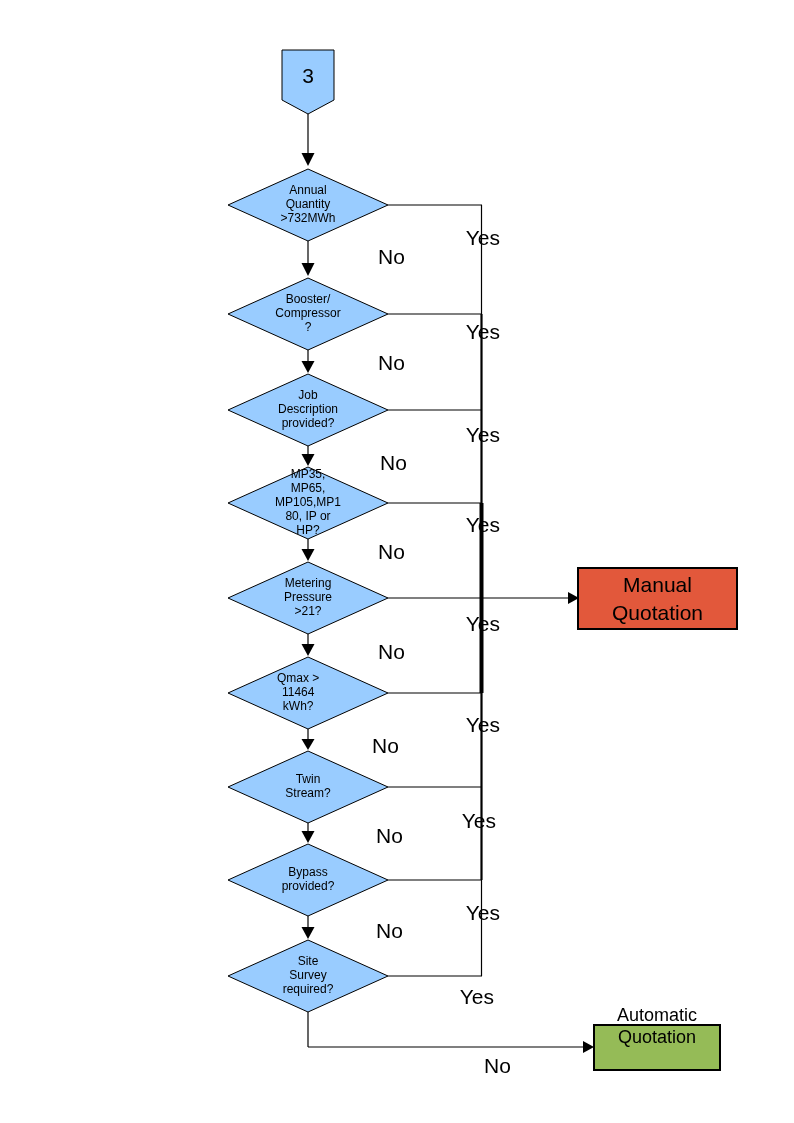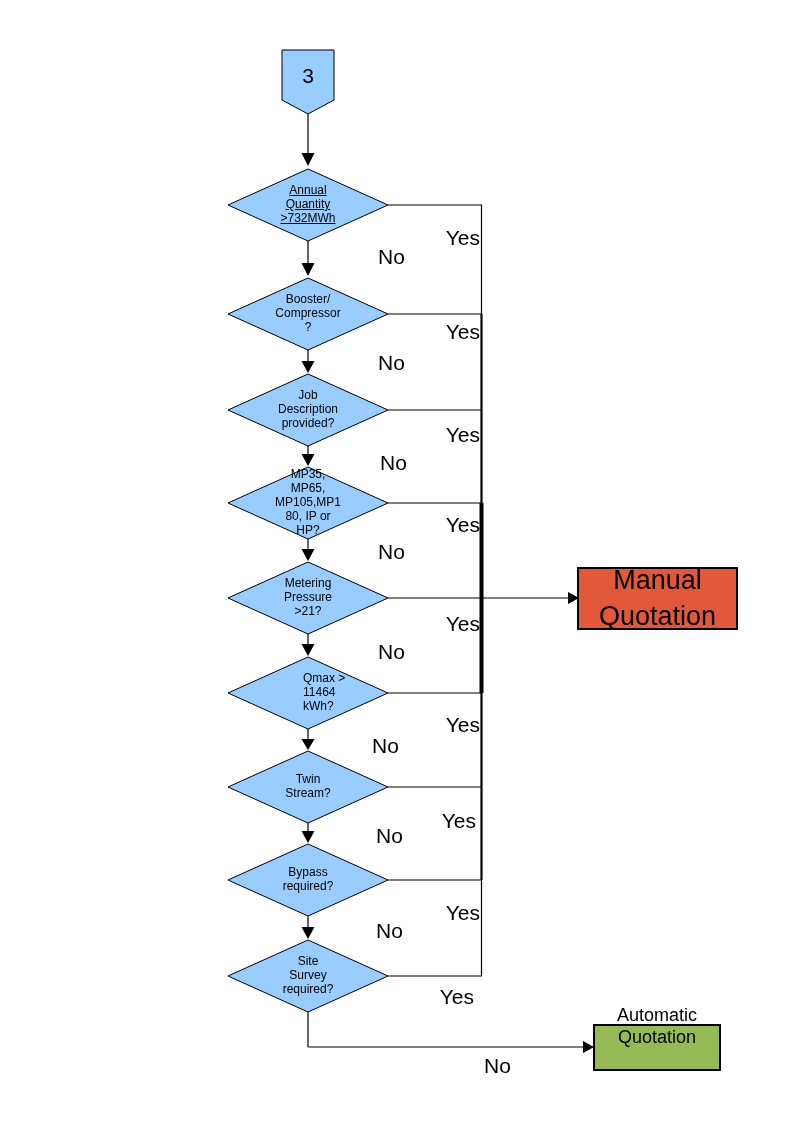--- a/index.html
+++ b/index.html
@@ -2,29 +2,29 @@
 <html><head>
 <meta charset="utf-8">
 <style>
   html,body{margin:0;padding:0;background:#fff;}
   .canvas{position:relative;width:794px;height:1123px;background:#ffffff;
           font-family:"Liberation Sans",sans-serif;color:#000;overflow:hidden;}
   .shapes{position:absolute;left:0;top:0;width:794px;height:1123px;}
   .lbl{position:absolute;white-space:pre-line;color:#000;}
   .dlabel{position:absolute;display:flex;align-items:center;justify-content:center;
           text-align:center;font-size:12px;line-height:1.16;white-space:pre-line;}
-  .dlabel.left{justify-content:flex-start;text-align:left;margin-left:26px;}
+  .dlabel.left{justify-content:flex-start;text-align:center;}
   .edge{font-size:21px;line-height:1.1;}
-  .yes{width:46px;text-align:right;}
+  .yes{width:46px;text-align:right;margin-left:20px;}
   .no{text-align:left;margin-left:46px;}
   .conn3{position:absolute;left:282px;top:56px;width:52px;height:40px;
          display:flex;align-items:center;justify-content:center;font-size:21px;}
   .outcome{position:absolute;display:flex;align-items:center;justify-content:center;
            text-align:center;white-space:pre-line;}
-  .manual-lbl{left:578px;top:568px;width:159px;height:61px;font-size:27px;line-height:1.3;}
+  .manual-lbl{left:578px;top:568px;width:159px;height:61px;font-size:21px;line-height:1.3;}
   .auto-lbl{left:594px;top:1004px;width:126px;height:45px;font-size:18px;line-height:1.2;}
 </style>
 </head>
 <body>
 
 <div class="canvas">
 
   <svg class="shapes" width="794" height="1123" viewBox="0 0 794 1123">
 
     <polygon points="282,50 334,50 334,100 308,114 282,100" fill="#99ccff" stroke="#000"></polygon>
@@ -80,21 +80,21 @@
     <polygon points="228,787 308,751 388,787 308,823" fill="#99ccff" stroke="#000"></polygon>
     <polygon points="228,880 308,844 388,880 308,916" fill="#99ccff" stroke="#000"></polygon>
     <polygon points="228,976 308,940 388,976 308,1012" fill="#99ccff" stroke="#000"></polygon>
 
     <rect x="578" y="568" width="159" height="61" fill="#e2583b" stroke="#000" stroke-width="2"></rect>
     <rect x="594" y="1025" width="126" height="45" fill="#95bb57" stroke="#000" stroke-width="2"></rect>
   </svg>
 
   <div class="conn3">3</div>
 
-  <div class="dlabel" style="left:238px;top:169px;width:140px;height:72px;text-decoration:underline;">Annual
+  <div class="dlabel" style="left:238px;top:169px;width:140px;height:72px;">Annual
 Quantity
 &gt;732MWh</div>
   <div class="dlabel" style="left:238px;top:278px;width:140px;height:72px;">Booster/
 Compressor
 ?</div>
   <div class="dlabel" style="left:238px;top:374px;width:140px;height:72px;">Job
 Description
 provided?</div>
   <div class="dlabel" style="left:238px;top:467px;width:140px;height:72px;">MP35,
 MP65,
@@ -103,21 +103,21 @@
 HP?</div>
   <div class="dlabel" style="left:238px;top:562px;width:140px;height:72px;">Metering
 Pressure
 &gt;21?</div>
   <div class="dlabel left" style="left:277px;top:657px;width:110px;height:72px;">Qmax &gt;
 11464
 kWh?</div>
   <div class="dlabel" style="left:238px;top:751px;width:140px;height:72px;">Twin
 Stream?</div>
   <div class="dlabel" style="left:238px;top:844px;width:140px;height:72px;">Bypass
-required?</div>
+provided?</div>
   <div class="dlabel" style="left:238px;top:940px;width:140px;height:72px;">Site
 Survey
 required?</div>
 
   <div class="lbl edge yes" style="left:434px;top:226px;">Yes</div>
   <div class="lbl edge yes" style="left:434px;top:320px;">Yes</div>
   <div class="lbl edge yes" style="left:434px;top:423px;">Yes</div>
   <div class="lbl edge yes" style="left:434px;top:513px;">Yes</div>
   <div class="lbl edge yes" style="left:434px;top:612px;">Yes</div>
   <div class="lbl edge yes" style="left:434px;top:713px;">Yes</div>

